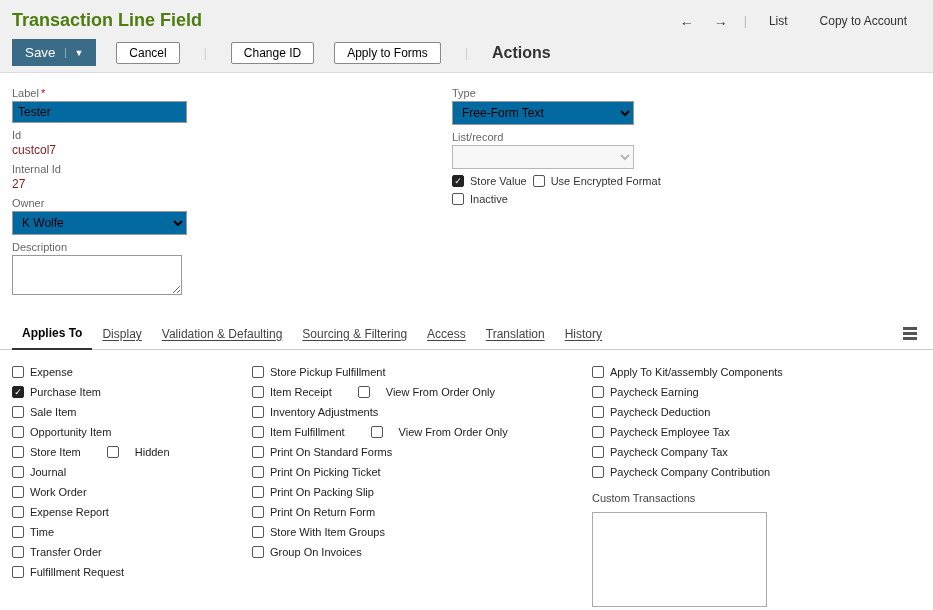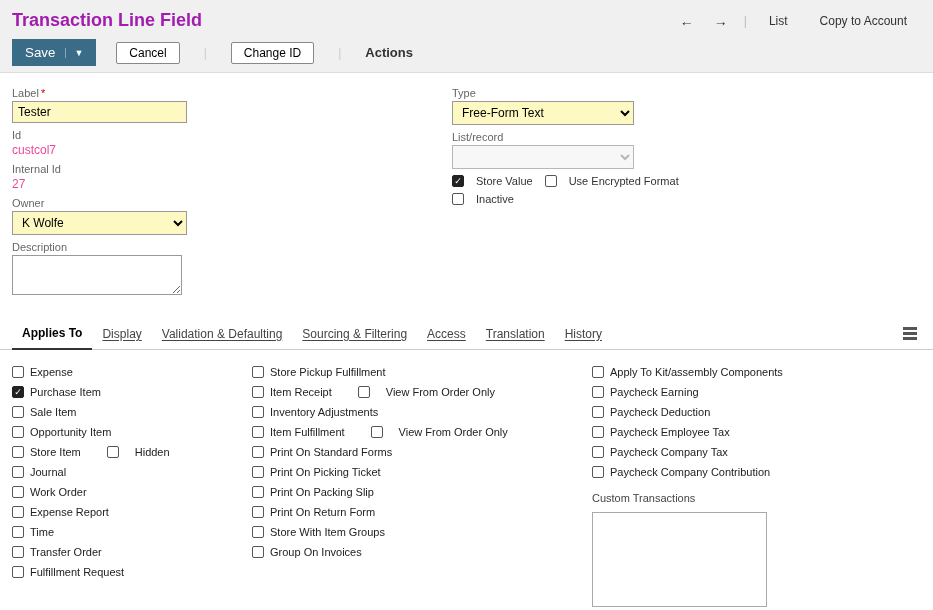--- a/index.html
+++ b/index.html
@@ -17,21 +17,21 @@
 }
 .header-top {
   display: flex;
   justify-content: space-between;
   align-items: center;
   margin-bottom: 8px;
 }
 .page-title {
   font-size: 18px;
   font-weight: bold;
-  color: #a21caf;
+  color: #4d7c0f;
 }
 .header-links {
   display: flex;
   align-items: center;
   gap: 4px;
   font-size: 12px;
   color: #333;
 }
 .header-links .arrow { padding: 0 8px; cursor: pointer; font-size: 14px; }
 .header-links .sep { color: #bbb; margin: 0 4px; }
@@ -57,50 +57,50 @@
   display: inline-flex;
   align-items: center;
 }
 .btn-primary .dd {
   margin-left: 10px;
   border-left: 1px solid rgba(255,255,255,0.4);
   padding-left: 8px;
   font-size: 9px;
 }
 .tb-sep { color: #ccc; margin: 0 4px; }
-.actions-text { font-size: 13px; font-weight: bold; color: #333; cursor: pointer; }
+.actions-text { font-size: 16px; font-weight: bold; color: #333; cursor: pointer; }
 
 .form-body {
   display: flex;
   padding: 14px 20px 10px 12px;
   gap: 40px;
 }
 .col { flex: 1; max-width: 400px; }
 .field { margin-bottom: 6px; }
 .flabel { font-size: 11px; color: #666; display: block; margin-bottom: 2px; }
 .flabel .req { color: #c00; margin-left: 2px; }
-.fvalue { font-size: 12px; color: #ec4899; }
+.fvalue { font-size: 12px; color: #7f1d1d; }
 input[type="text"], select.fauxselect {
   border: 1px solid #999;
   padding: 3px 5px;
   font-size: 12px;
-  background: #fef9c3;
+  background: #0369a1;
   width: 175px;
 }
 select.fauxselect.wide { width: 182px; }
 select.fauxselect.disabled { background: #f5f5f5; color: #999; }
 textarea.desc {
   border: 1px solid #999;
   width: 170px;
   height: 40px;
   resize: both;
   font-size: 12px;
   padding: 3px;
 }
-.cbrow { display: flex; align-items: center; gap: 12px; margin-bottom: 6px; font-size: 11px; }
+.cbrow { display: flex; align-items: center; gap: 6px; margin-bottom: 6px; font-size: 11px; }
 .cb {
   width: 12px; height: 12px;
   border: 1.5px solid #555;
   border-radius: 2px;
   display: inline-flex;
   align-items: center;
   justify-content: center;
   background: #fff;
   cursor: pointer;
   flex-shrink: 0;
@@ -169,20 +169,21 @@
     </div>
   </div>
   <div class="toolbar">
     <button class="btn-primary">
         <span>Save</span>
         <span class="dd">▼</span>
       </button>
     <button class="btn">Cancel</button>
     <span class="tb-sep">|</span>
     <button class="btn">Change ID</button>
+    <button class="btn">Apply to Forms</button>
     <span class="tb-sep">|</span>
     <span class="actions-text">Actions</span>
   </div>
 </div>
 
 <div class="form-body">
   <div class="col">
     <div class="field">
       <label class="flabel"><span>Label</span><span class="req">*</span></label>
       <input type="text" value="Tester" style="">

